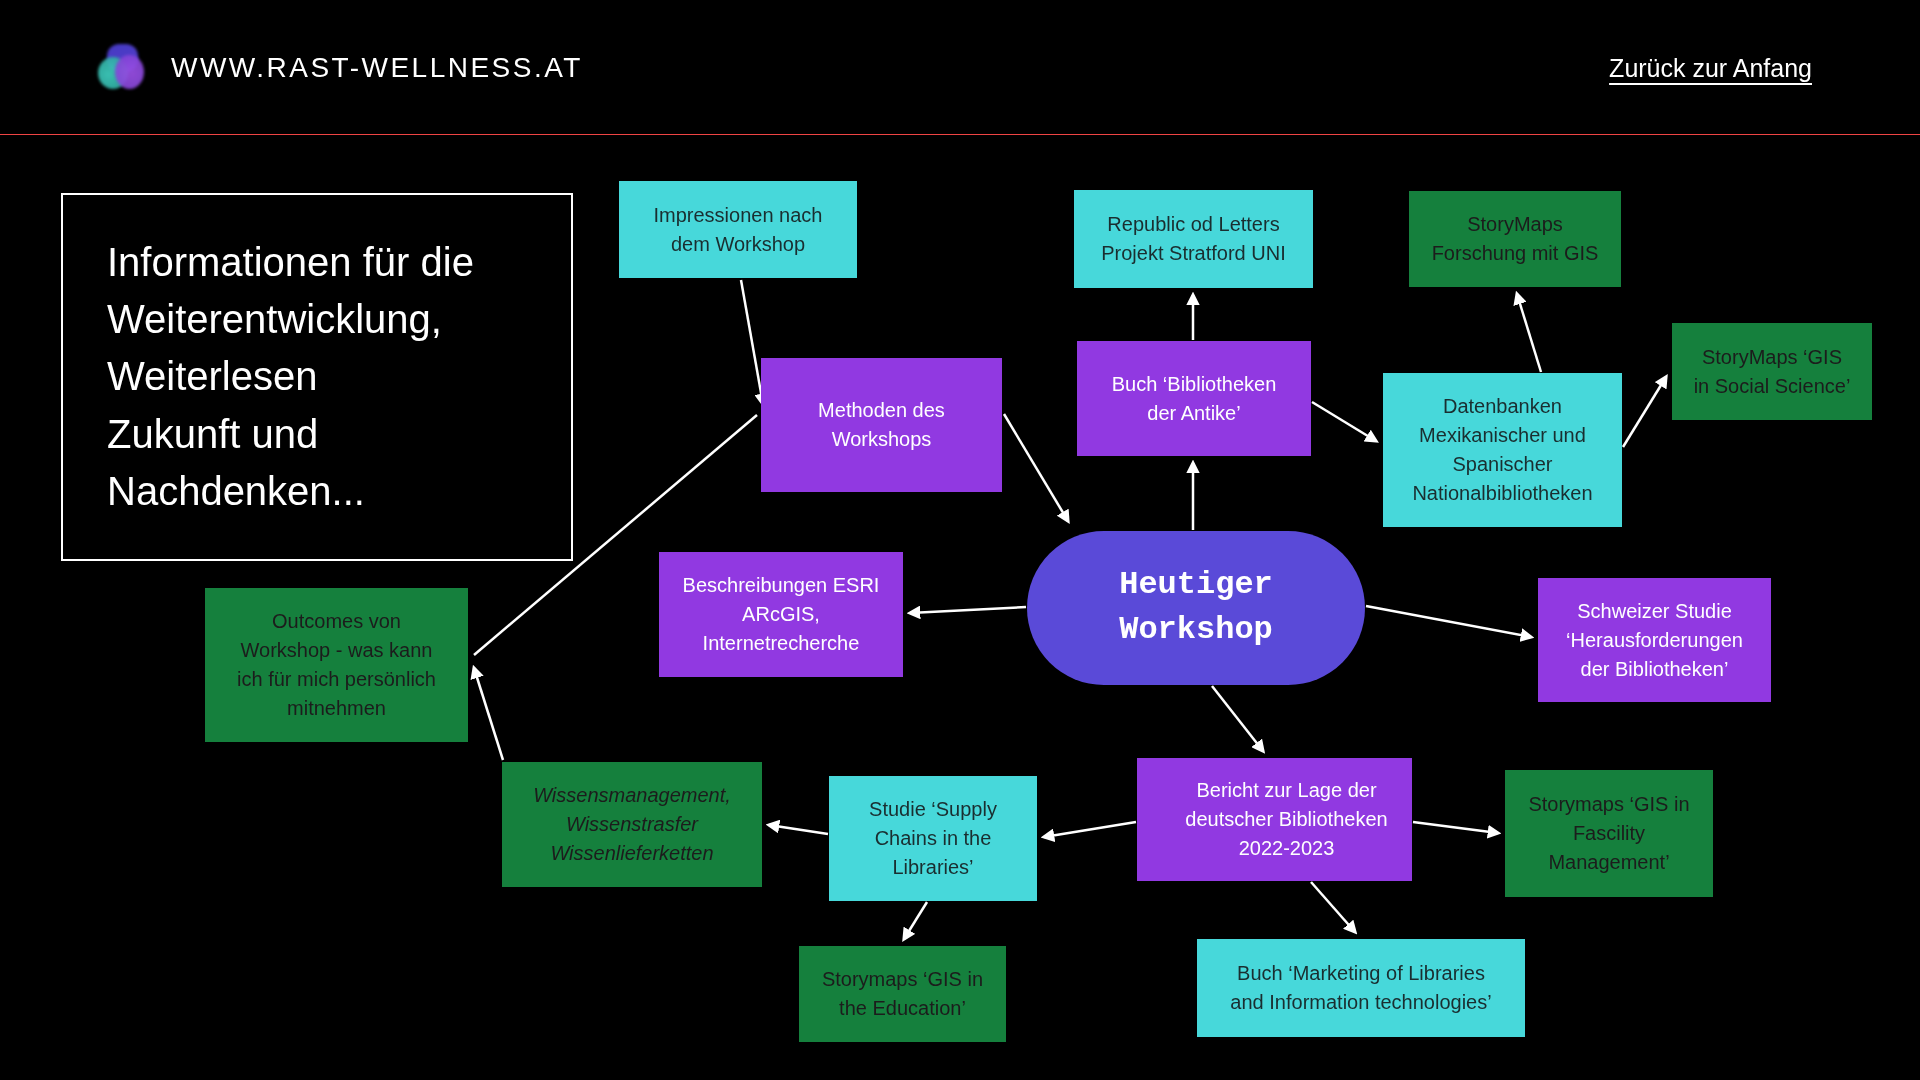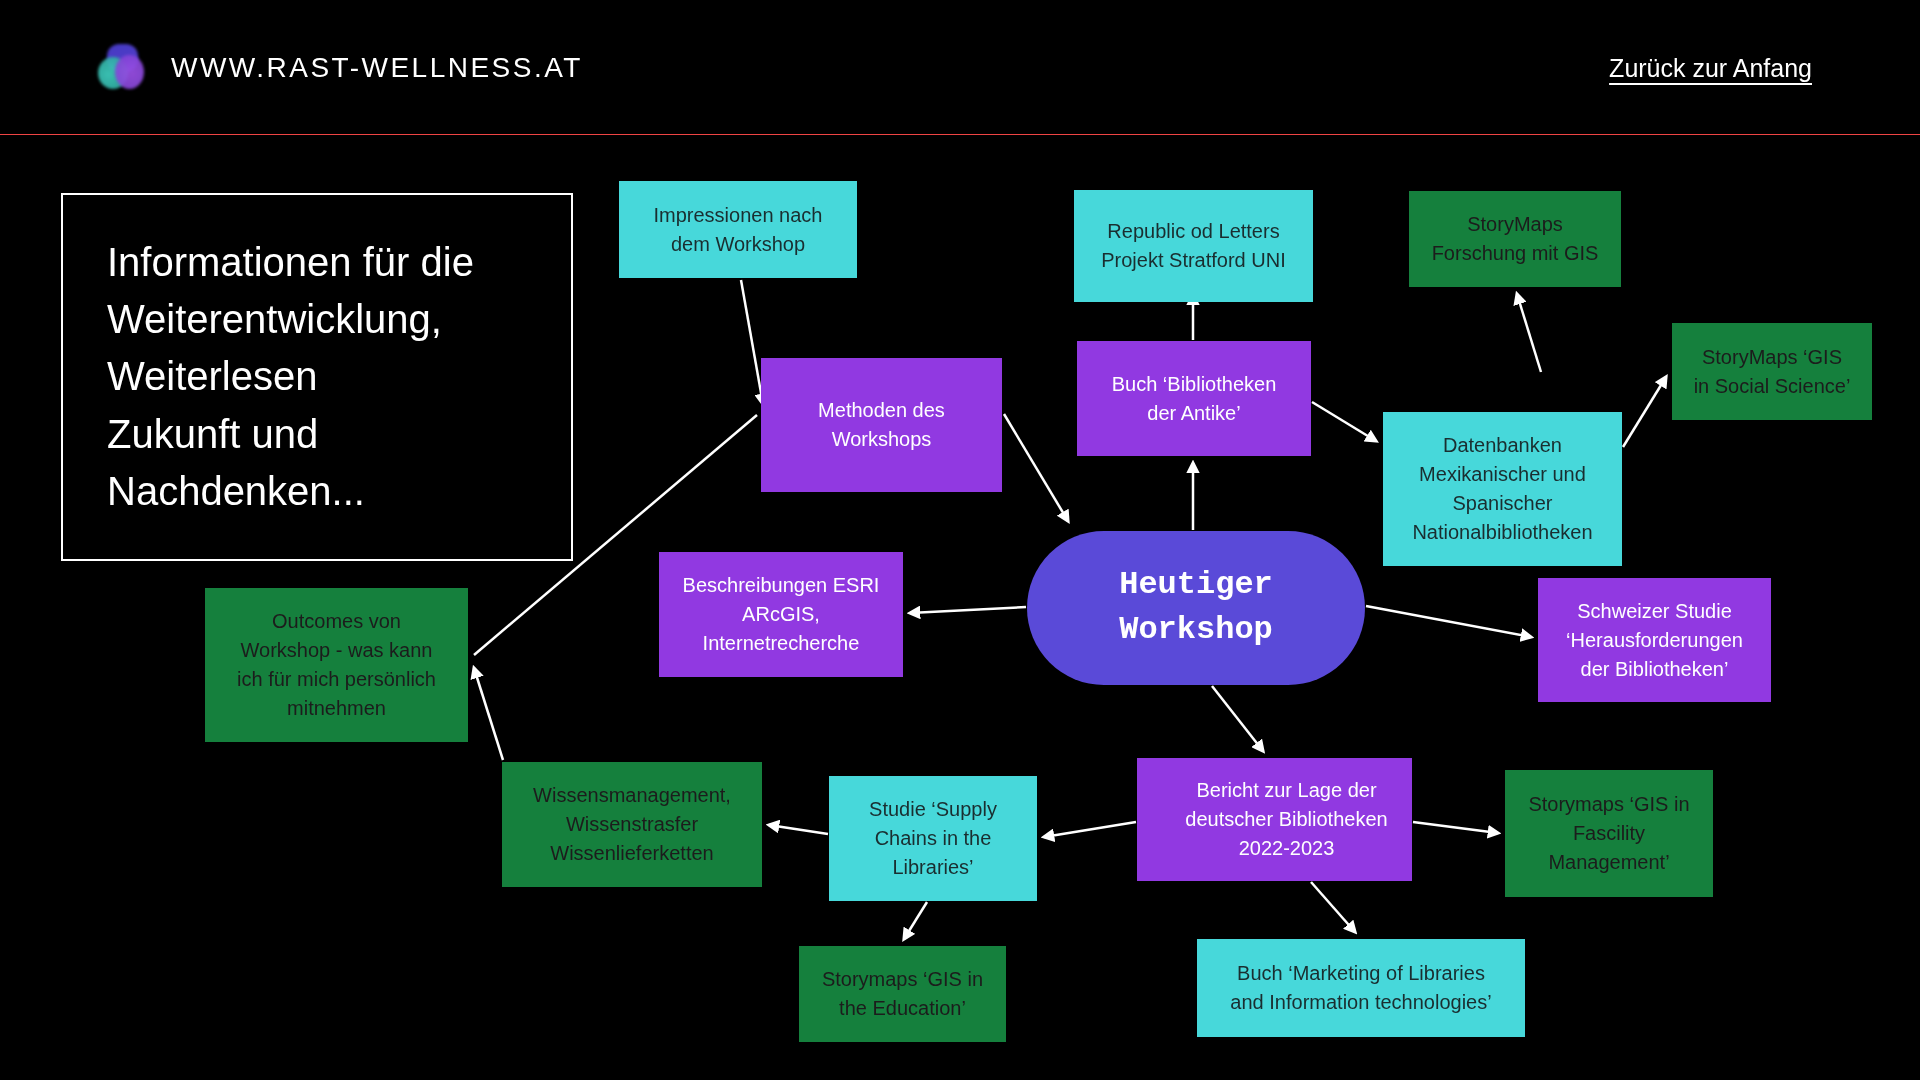--- a/index.html
+++ b/index.html
@@ -35,30 +35,30 @@
   .center-node { background:#5a4ad8; color:#fff; border-radius:78px;
                  font-weight:700; font-size:32px; line-height:1.4;font-family:Liberation Mono, monospace; }
   .outline-box { border:2px solid #fff; background:transparent; color:#fff;
                  font-size:40px; line-height:1.43; text-align:left;
                  justify-content:flex-start; padding-left:44px; cursor:default;margin-top:12px; }
 
   
   .n-info          { left:61px;   top:181px; width:512px; height:368px; }
   .n-impressionen  { left:619px;  top:181px; width:238px; height:97px; }
   .n-methoden      { left:761px;  top:358px; width:241px; height:134px; }
-  .n-republic      { left:1074px; top:190px; width:239px; height:112px; }
+  .n-republic      { left:1074px; top:190px; width:239px; height:98px; }
   .n-buch-antike   { left:1077px; top:341px; width:234px; height:115px; }
   .n-forschung     { left:1409px; top:191px; width:212px; height:96px; }
-  .n-datenbanken   { left:1383px; top:373px; width:239px; height:154px;margin-top:39px; }
+  .n-datenbanken   { left:1383px; top:373px; width:239px; height:154px; }
   .n-social        { left:1672px; top:323px; width:200px; height:97px; }
   .n-beschreibungen{ left:659px;  top:552px; width:244px; height:125px; }
   .n-center        { left:1027px; top:531px; width:338px; height:154px; }
   .n-schweizer     { left:1538px; top:578px; width:233px; height:124px; }
   .n-outcomes      { left:205px;  top:588px; width:263px; height:154px; }
-  .n-wissens       { left:502px;  top:762px; width:260px; height:125px; }
+  .n-wissens       { left:502px;  top:762px; width:260px; height:125px;font-style:italic; }
   .n-studie        { left:829px;  top:776px; width:208px; height:125px; }
   .n-bericht       { left:1137px; top:758px; width:275px; height:123px;padding-left:24px; }
   .n-fascility     { left:1505px; top:770px; width:208px; height:127px; }
   .n-education     { left:799px;  top:946px; width:207px; height:96px; }
   .n-marketing     { left:1197px; top:939px; width:328px; height:98px; }
 </style>
 </head>
 <body>
 
 <div class="canvas">

